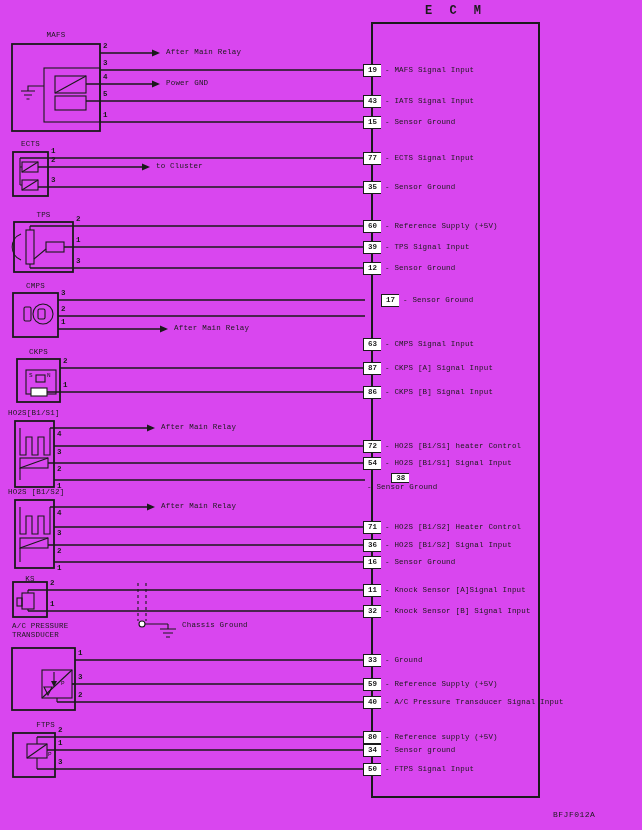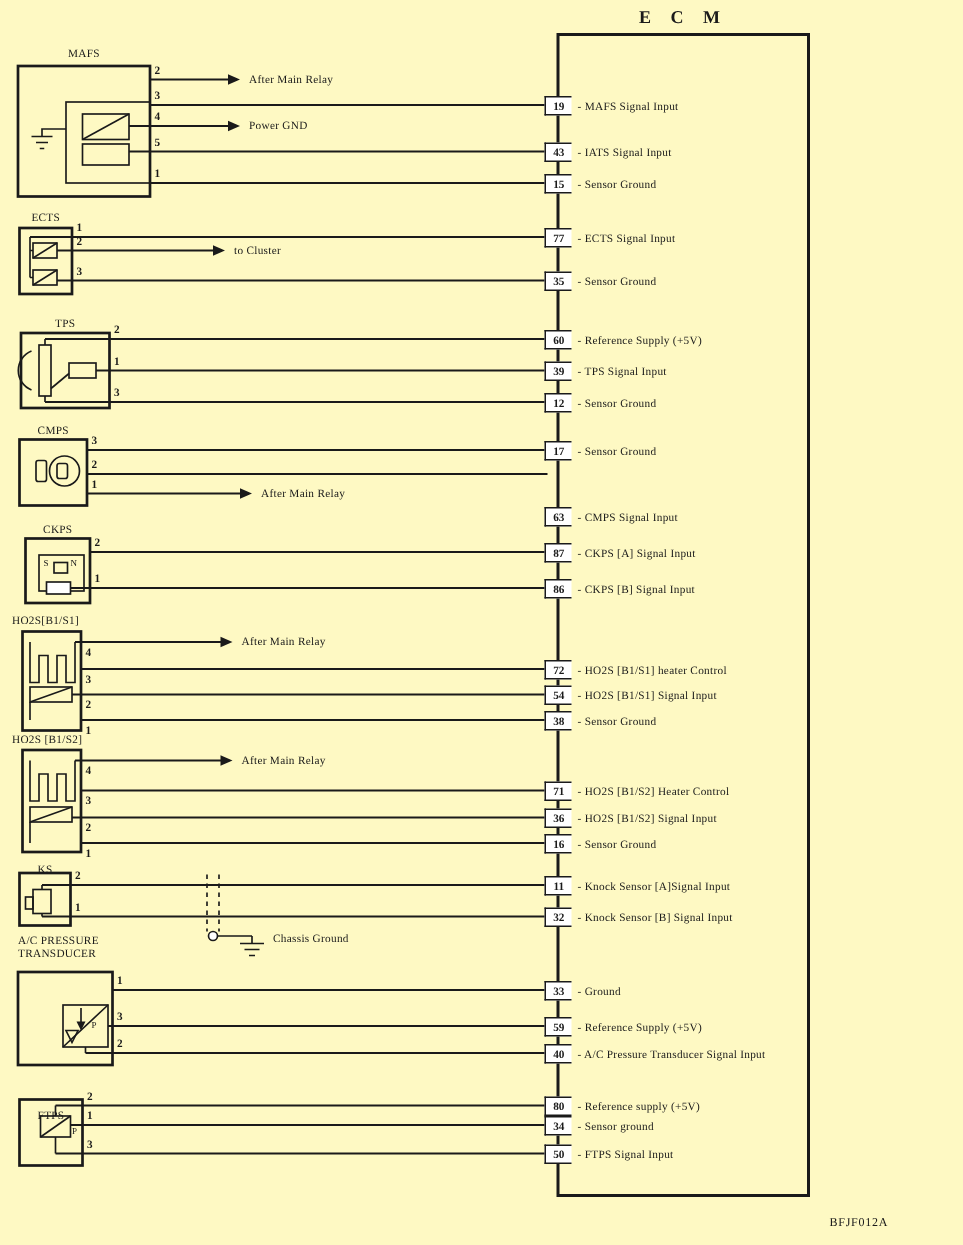--- a/index.html
+++ b/index.html
@@ -1,17 +1,17 @@
 <!DOCTYPE html>
 <html><head>
 <meta charset="utf-8">
 <style>
   html,body{margin:0;padding:0;background:#fff;}
-  .stage{position:relative;width:642px;height:830px;background:#fef9c3;
-         font-family:Liberation Serif, serif;color:#1a1a1a;overflow:hidden;}
+  .stage{position:relative;width:642px;height:830px;background:#d946ef;
+         font-family:Liberation Mono, monospace;color:#1a1a1a;overflow:hidden;}
   .stage svg{position:absolute;left:0;top:0;}
   .ecm-title{position:absolute;left:372px;top:4px;width:167px;text-align:center;
              font-size:12px;font-weight:bold;letter-spacing:5px;}
   .footer{position:absolute;left:553px;top:810px;font-size:8px;letter-spacing:.5px;}
   .pin-row{position:absolute;left:363px;display:flex;align-items:center;height:14px;}
   .pin-num{box-sizing:border-box;width:18px;height:13px;border:1px solid #1a1a1a;border-right:none;
            background:#fff;font-size:7.5px;font-weight:bold;display:flex;align-items:center;justify-content:center;}
   .pin-label{margin-left:4px;font-size:7.5px;white-space:nowrap;letter-spacing:.2px;}
   .sensor-label{position:absolute;font-size:7.5px;line-height:9px;letter-spacing:.2px;}
   .wire-num{position:absolute;font-size:7.5px;font-weight:bold;}
@@ -173,21 +173,21 @@
       <span class="pin-label">- Reference Supply (+5V)</span>
     </div>
     <div class="pin-row" style="top: 240px;">
       <span class="pin-num">39</span>
       <span class="pin-label">- TPS Signal Input</span>
     </div>
     <div class="pin-row" style="top: 261px;">
       <span class="pin-num">12</span>
       <span class="pin-label">- Sensor Ground</span>
     </div>
-    <div class="pin-row" style="top: 293px;">
+    <div class="pin-row" style="top: 293px; margin-left: 18px;">
       <span class="pin-num">17</span>
       <span class="pin-label">- Sensor Ground</span>
     </div>
     <div class="pin-row" style="top: 309px; margin-top: 28px;">
       <span class="pin-num">63</span>
       <span class="pin-label">- CMPS Signal Input</span>
     </div>
     <div class="pin-row" style="top: 361px;">
       <span class="pin-num">87</span>
       <span class="pin-label">- CKPS [A] Signal Input</span>
@@ -197,21 +197,21 @@
       <span class="pin-label">- CKPS [B] Signal Input</span>
     </div>
     <div class="pin-row" style="top: 439px;">
       <span class="pin-num">72</span>
       <span class="pin-label">- HO2S [B1/S1] heater Control</span>
     </div>
     <div class="pin-row" style="top: 456px;">
       <span class="pin-num">54</span>
       <span class="pin-label">- HO2S [B1/S1] Signal Input</span>
     </div>
-    <div class="pin-row" style="top: 473px;">
+    <div class="pin-row" style="top: 473px; flex-direction: column;">
       <span class="pin-num">38</span>
       <span class="pin-label">- Sensor Ground</span>
     </div>
     <div class="pin-row" style="top: 520px;">
       <span class="pin-num">71</span>
       <span class="pin-label">- HO2S [B1/S2] Heater Control</span>
     </div>
     <div class="pin-row" style="top: 538px;">
       <span class="pin-num">36</span>
       <span class="pin-label">- HO2S [B1/S2] Signal Input</span>
@@ -289,21 +289,21 @@
     <div class="wire-num" style="left: 57px; top: 529px;">3</div>
     <div class="wire-num" style="left: 57px; top: 547px;">2</div>
     <div class="wire-num" style="left: 57px; top: 564px;">1</div>
     <div class="sensor-label" style="left: 13px; top: 575px; width: 34px; text-align: center;">KS</div>
     <div class="wire-num" style="left: 50px; top: 579px;">2</div>
     <div class="wire-num" style="left: 50px; top: 600px;">1</div>
     <div class="sensor-label" style="left: 12px; top: 622px; width: 66px; text-align: left;">A/C PRESSURE TRANSDUCER</div>
     <div class="wire-num" style="left: 78px; top: 649px;">1</div>
     <div class="wire-num" style="left: 78px; top: 673px;">3</div>
     <div class="wire-num" style="left: 78px; top: 691px;">2</div>
-    <div class="sensor-label" style="left: 13px; top: 739px; width: 42px; text-align: center;">FTPS</div>
+    <div class="sensor-label" style="left: 13px; top: 721px; width: 42px; text-align: right;">FTPS</div>
     <div class="wire-num" style="left: 58px; top: 726px;">2</div>
     <div class="wire-num" style="left: 58px; top: 739px;">1</div>
     <div class="wire-num" style="left: 58px; top: 758px;">3</div>
     <div class="sym" style="left: 29px; top: 373px;">S</div>
     <div class="sym" style="left: 47px; top: 373px;">N</div>
     <div class="sym" style="left: 61px; top: 681px;">P</div>
     <div class="sym" style="left: 48px; top: 752px;">P</div>
     <div class="lbl" style="left: 182px; top: 621px;">Chassis Ground</div>
 
 </div>

